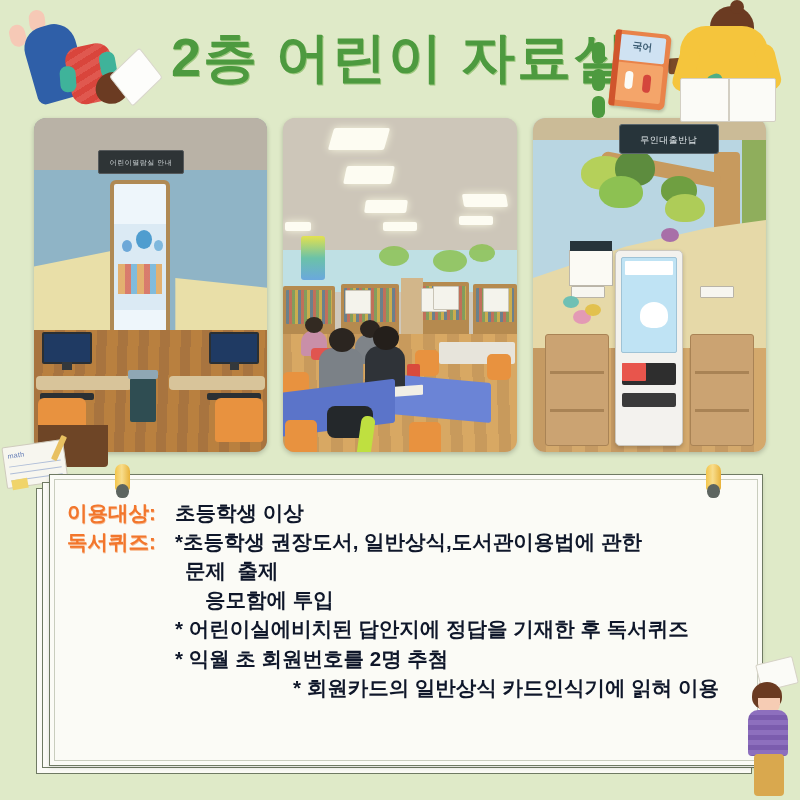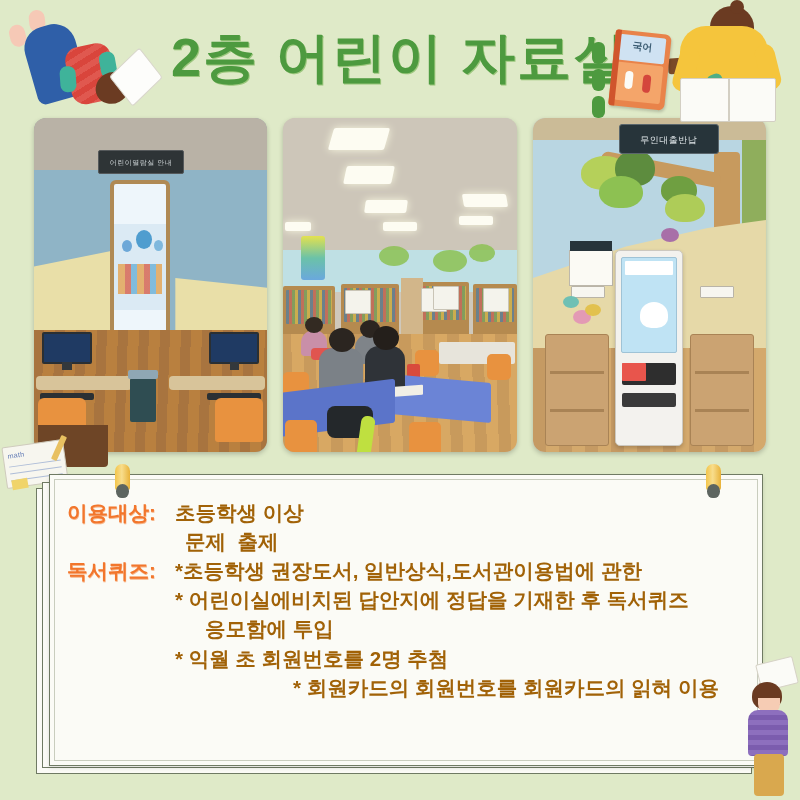--- a/index.html
+++ b/index.html
@@ -533,21 +533,21 @@
     white-space: pre;
   }
   .lbl {
     color: #f2762c;
     text-shadow: .6px .6px 0 #f7b68b;
     flex: 0 0 auto;
   }
   .lbl.w1 { min-width: 108px; }
   .lbl.w2 { min-width: 108px; }
   .lbl.w3 { min-width: 198px; }
-  .txt { color: #a16207; flex: 1 1 auto; }
+  .txt { color: #0f172a; flex: 1 1 auto; }
   .indent-a { padding-left: 118px; }
   .indent-b { padding-left: 138px; }
   .indent-c { padding-left: 108px; }
   .indent-d { padding-left: 226px; }
 
   
   .kid-br {
     position:absolute; right:6px; top:660px; width:56px; height:140px; z-index:5;
   }
   .kid-br .bhead { position:absolute; left:14px; top:22px; width:30px; height:28px; background:#6b3b22; border-radius:50% 50% 45% 45%; }
@@ -778,46 +778,46 @@
         <div class="tip"></div>
     </div>
 
     <div class="content">
 
       <div class="line">
         <span class="lbl w1">이용대상:</span>
         <span class="txt">초등학생 이상</span>
       </div>
 
-      <div class="line indent-a">
-        <span class="txt">문제  출제</span>
-      </div>
-
       <div class="line">
         <span class="lbl w2">독서퀴즈:</span>
         <span class="txt">*초등학생 권장도서, 일반상식,도서관이용법에 관한</span>
       </div>
 
+      <div class="line indent-a">
+        <span class="txt">문제  출제</span>
+      </div>
+
+      <div class="line indent-b">
+        <span class="txt">응모함에 투입</span>
+      </div>
+
       <div class="line indent-c">
         <span class="txt">* 어린이실에비치된 답안지에 정답을 기재한 후 독서퀴즈</span>
       </div>
 
-      <div class="line indent-b">
-        <span class="txt">응모함에 투입</span>
-      </div>
-
       <div class="line indent-c">
         <span class="txt">* 익월 초 회원번호를 2명 추첨</span>
       </div>
 
       <div class="line">
       </div>
 
       <div class="line indent-d">
-        <span class="txt">* 회원카드의 회원번호를 회원카드의 읽혀 이용</span>
+        <span class="txt">* 회원카드의 일반상식 카드인식기에 읽혀 이용</span>
       </div>
 
     </div>
   </div>
 
   <div class="kid-br">
     <div class="bbook"></div>
     <div class="bhead"></div>
     <div class="bface"></div>
     <div class="bshirt"></div>

